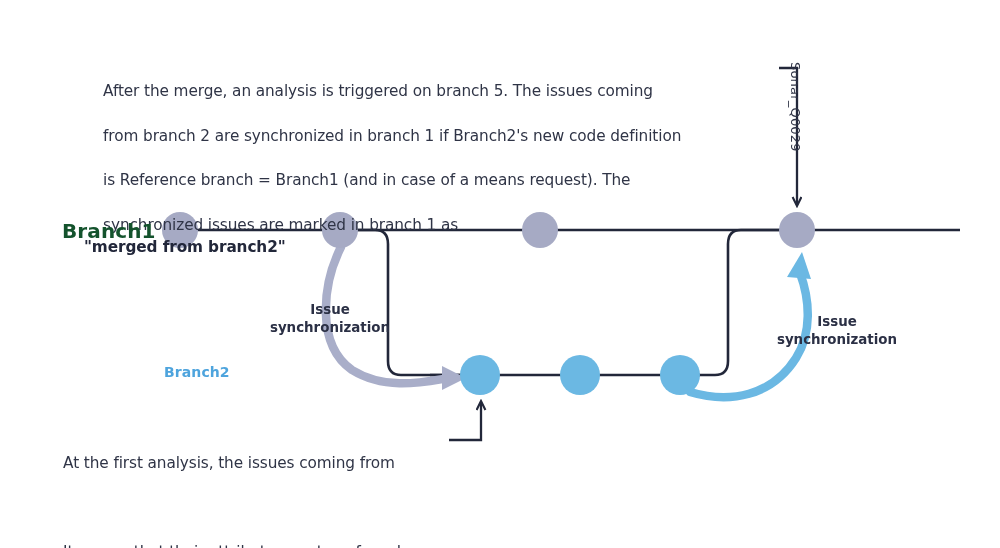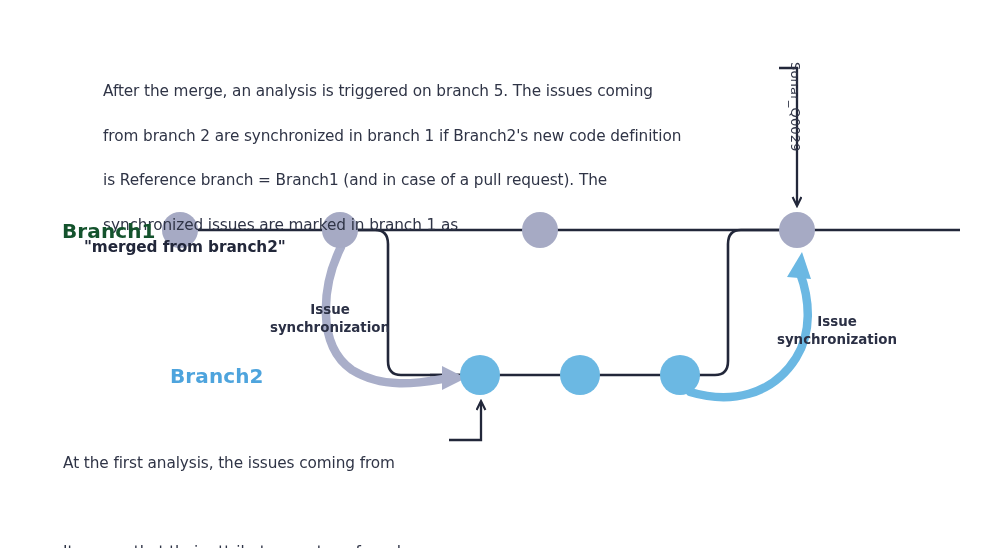--- a/index.html
+++ b/index.html
@@ -56,23 +56,23 @@
   }
   #branch1-label {
     left: 62px;
     top: 219px;
     font-size: 20px;
     font-weight: bold;
     color: #14532d;
     letter-spacing: 0.1px;
   }
   #branch2-label {
-    left: 170px;
+    left: 164px;
     top: 364px;
-    font-size: 20px;
+    font-size: 14px;
     font-weight: bold;
     color: #4ea4dd;
     letter-spacing: 0.1px;
   }
   .sync-label {
     font-size: 13.4px;
     font-weight: bold;
     color: #2b3045;
     text-align: center;
     line-height: 17.5px;
@@ -133,21 +133,21 @@
     <circle cx="797" cy="230" r="18" fill="#a6aac4"></circle>
 
     <circle cx="480" cy="375" r="20" fill="#6bb8e3"></circle>
     <circle cx="580" cy="375" r="20" fill="#6bb8e3"></circle>
     <circle cx="680" cy="375" r="20" fill="#6bb8e3"></circle>
   </svg>
 
   <div class="txt" id="top-note">
     <span>After the merge, an analysis is triggered on branch 5. The issues coming</span><br>
     <span>from branch 2 are synchronized in branch 1 if Branch2's new code definition</span><br>
-    <span>is Reference branch = Branch1 (and in case of a pull request). The</span><br>
+    <span>is Reference branch = Branch1 (and in case of a means request). The</span><br>
     <span>synchronized issues are marked in branch 1 as </span><br><span class="strong">"merged from branch2"</span>
   </div>
 
   <div class="txt" id="bottom-note">
     <span>At the first analysis, the issues coming from</span><br>
     <br>
     <span>It means that their attributes are transferred</span><br>
     <br>
     <br>
   </div>

